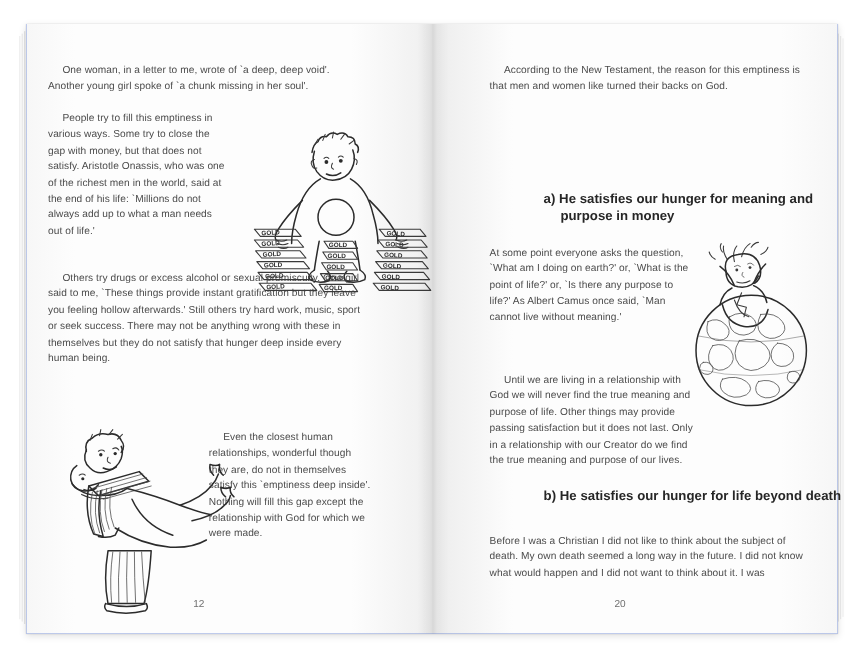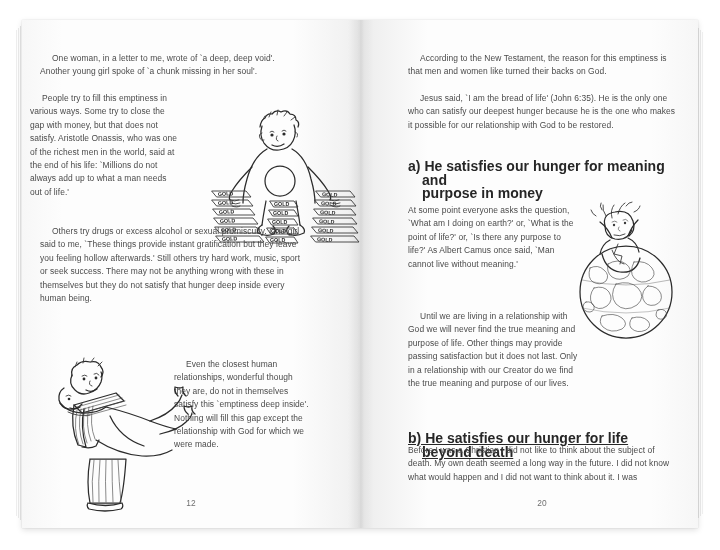--- a/index.html
+++ b/index.html
@@ -78,36 +78,36 @@
     letter-spacing: 0.06px;
     text-align: left;
   }
   .col p { margin: 0; }
   .col p.ind { text-indent: 12px; }
 
   .heading {
     position: absolute;
     font-weight: bold;
     color: #262626;
-    font-size: 14px;
+    font-size: 11px;
     line-height: 13.6px;
     letter-spacing: 0.02px;
+    margin-left: 45px;
   }
   .heading .hang {
     display: block;
     padding-left: 14px;
     text-indent: -14px;
   }
   .heading .hang2 { display: block; padding-left: 14px; }
 
   .folio {
     position: absolute;
     font-size: 8.4px;
     color: #6f6f6f;
-    text-align: center;
     width: 60px;
   }
 
   
   .illus { position: absolute; }
   .illus svg { display: block; overflow: visible; }
   .ink { fill: none; stroke: #2b2b2b; stroke-width: 1.25; stroke-linecap: round; stroke-linejoin: round; }
   .ink-thin { fill: none; stroke: #3a3a3a; stroke-width: 0.9; stroke-linecap: round; stroke-linejoin: round; }
   .ink-fine { fill: none; stroke: #4a4a4a; stroke-width: 0.65; stroke-linecap: round; stroke-linejoin: round; }
   .gold-t { font-family: "Liberation Sans", sans-serif; font-size: 5.3px; fill: #2b2b2b; font-weight: bold; }
@@ -126,21 +126,21 @@
   <div class="stack right" style="left:698px;top:28px;height:490px;opacity:.6;"></div>
 
   <div class="spread">
 
     <div class="page left">
 
       <div class="col" style="left:18px; top:32px; width:266px;">
         <p class="ind">One woman, in a letter to me, wrote of `a deep, deep void'. Another young girl spoke of `a chunk missing in her soul'.</p>
       </div>
 
-      <div class="col" style="left:8px; top:72px; width:148px;">
+      <div class="col" style="left:18px; top:72px; width:148px;">
         <p class="ind">People try to fill this emptiness in various ways. Some try to close the gap with money, but that does not satisfy. Aristotle Onassis, who was one of the richest men in the world, said at the end of his life: `Millions do not always add up to what a man needs out of life.'</p>
       </div>
 
       <div class="col" style="left:18px; top:205px; width:270px;">
         <p class="ind">Others try drugs or excess alcohol or sexual promiscuity. One girl said to me, `These things provide instant gratification but they leave you feeling hollow afterwards.' Still others try hard work, music, sport or seek success. There may not be anything wrong with these in themselves but they do not satisfy that hunger deep inside every human being.</p>
       </div>
 
       <div class="col" style="left:152px; top:338px; width:136px;">
         <p class="ind">Even the closest human relationships, wonderful though they are, do not in themselves satisfy this `emptiness deep inside'. Nothing will fill this gap except the relationship with God for which we were made.</p>
       </div>
@@ -280,40 +280,37 @@
 
       <div class="folio" style="left:139px; top:478px;">12</div>
     </div>
 
     <div class="page right">
 
       <div class="col" style="left:48px; top:32px; width:268px;">
         <p class="ind">According to the New Testament, the reason for this emptiness is that men and women like turned their backs on God.</p>
       </div>
 
-      <div class="col" style="left:48px; top:72px; width:268px;">
-        <p class="ind">Jesus said, `I am the bread of life' (John 6:35). He is the only one who can satisfy our deepest hunger because he is the one who makes it possible for our relationship with God to be restored.</p>
-      </div>
 
       <div class="heading" style="left:48px; top:140px; width:258px;">
         <span class="hang">a) He satisfies our hunger for meaning and</span>
         <span class="hang2">purpose in money</span>
       </div>
 
       <div class="col" style="left:48px; top:290px; width:170px;">
         <p class="ind">Until we are living in a relationship with God we will never find the true meaning and purpose of life. Other things may provide passing satisfaction but it does not last. Only in a relationship with our Creator do we find the true meaning and purpose of our lives.</p>
       </div>
 
       <div class="col" style="left:48px; top:184px; width:170px;">
         <p>At some point everyone asks the question, `What am I doing on earth?' or, `What is the point of life?' or, `Is there any purpose to life?' As Albert Camus once said, `Man cannot live without meaning.'</p>
       </div>
 
       <div class="col" style="left:48px; top:330px; width:268px; height:0; overflow:visible;"></div>
 
-      <div class="heading" style="left:48px; top:412px; width:268px;text-decoration:underline;">
+      <div class="heading" style="left:48px; top:388px; width:268px;">
         <span class="hang">b) He satisfies our hunger for life beyond death</span>
       </div>
 
       <div class="col" style="left:48px; top:424px; width:268px;">
         <p>Before I was a Christian I did not like to think about the subject of death. My own death seemed a long way in the future. I did not know what would happen and I did not want to think about it. I was</p>
       </div>
 
       <div class="illus" style="left:212px; top:172px; width:118px; height:150px;">
         <svg width="118" height="150" viewBox="0 0 118 150" aria-hidden="true">
 

